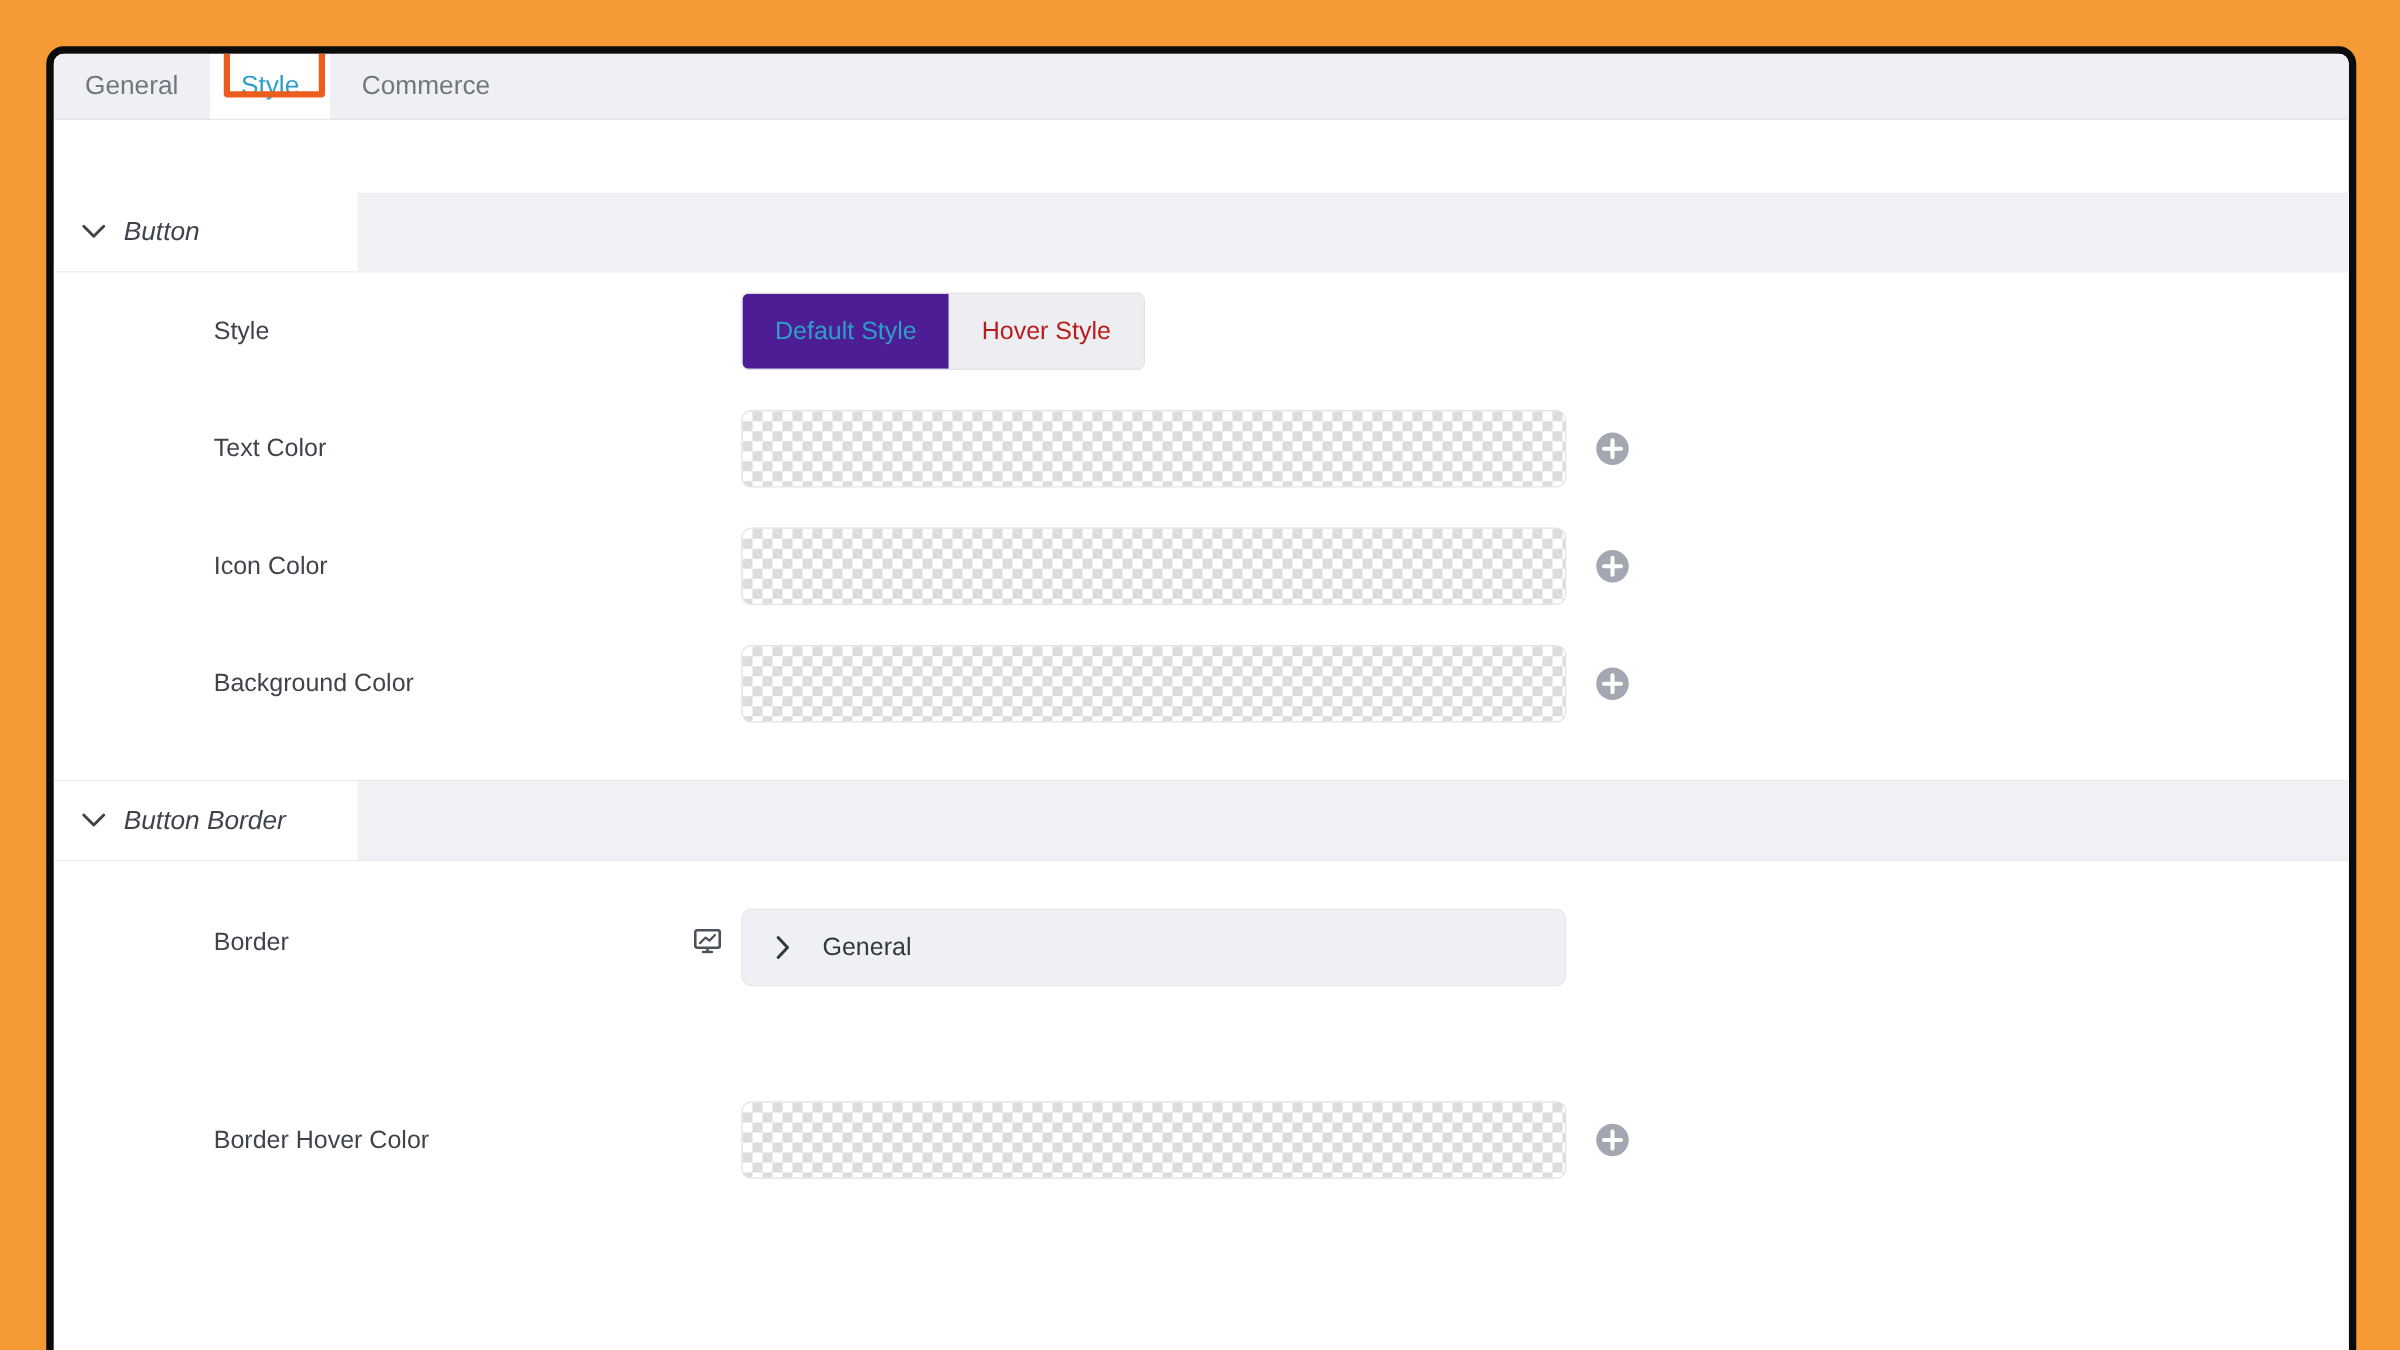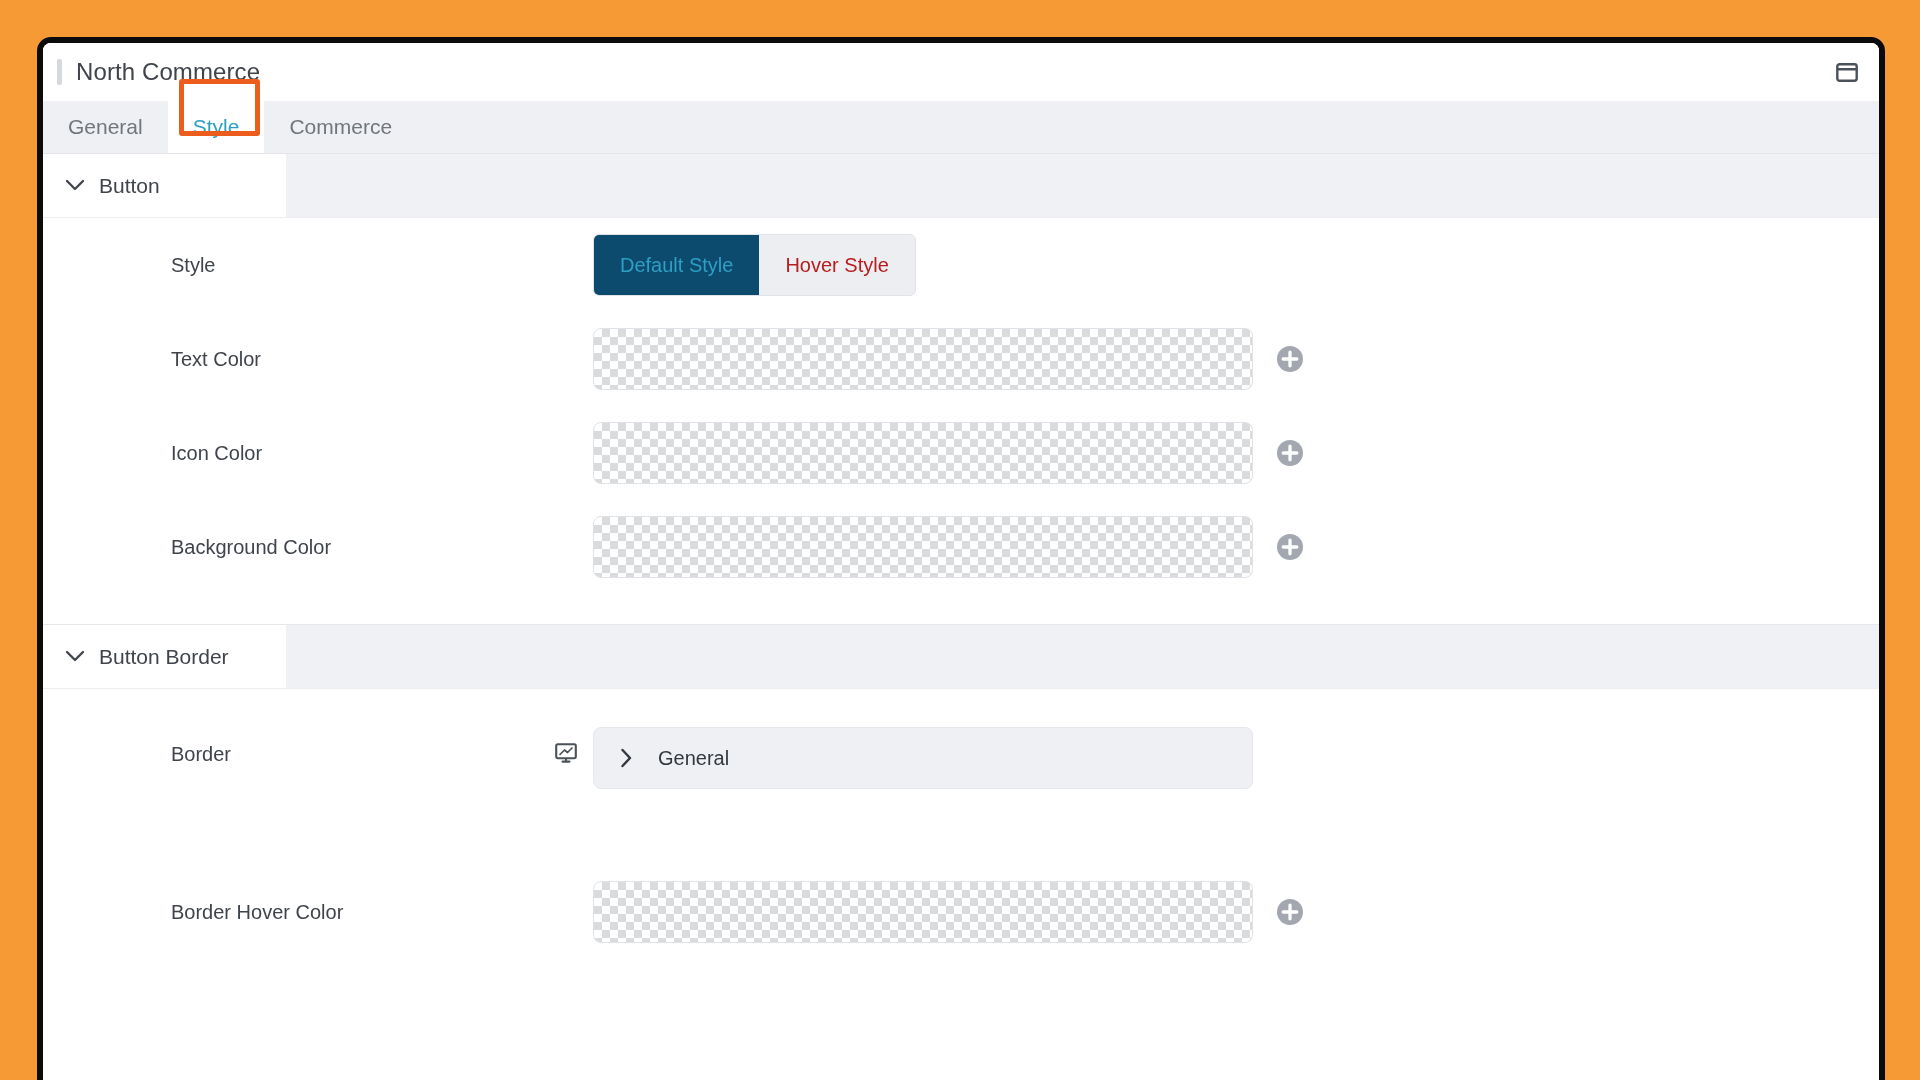--- a/index.html
+++ b/index.html
@@ -161,20 +161,21 @@
     display: flex;
     align-items: center;
     justify-content: center;
     flex: 0 0 auto;
   }
 
   .section-title {
     font-size: 21px;
     color: #3f444b;
     white-space: nowrap;
+    font-style: italic;
   }
 
   .section-divider-top {
     height: 1px;
     background: #e6e8eb;
   }
 
   
   .section-body { padding: 0; background: #ffffff; }
 
@@ -230,21 +231,21 @@
     justify-content: center;
     padding: 0 26px;
     font-size: 20px;
     color: #b91c1c;
     background: #eceef1;
     cursor: pointer;
     white-space: nowrap;
   }
 
   .toggle-btn.active {
-    background: #0c4a6e;
+    background: #4c1d95;
     color: #2e9fc4;
   }
 
   
   .color-control {
     display: flex;
     align-items: center;
     gap: 22px;
   }
 
@@ -307,31 +308,20 @@
 
   .svg-ico { display: block; }
 </style>
 </head>
 <body>
 
 <div id="stage">
   <div id="panel-frame">
     <div id="panel">
 
-      <div class="titlebar">
-        <div class="title-accent"></div>
-        <div class="title-text">North Commerce</div>
-        <div class="titlebar-spacer"></div>
-        <div class="panel-layout-icon">
-          <svg class="svg-ico" width="22" height="19" viewBox="0 0 22 19" fill="none" xmlns="http://www.w3.org/2000/svg">
-            <rect x="1.3" y="1.3" width="19.4" height="16.4" rx="2.2" stroke="#4b5159" stroke-width="2.4"></rect>
-            <path d="M1.5 6.2 H20.5" stroke="#4b5159" stroke-width="2.4"></path>
-          </svg>
-        </div>
-      </div>
 
       <div class="tabs">
         <div class="tab">
           <span>General</span>
         </div>
         <div class="tab active">
           <span>Style</span>
         </div>
         <div class="tab">
           <span>Commerce</span>

